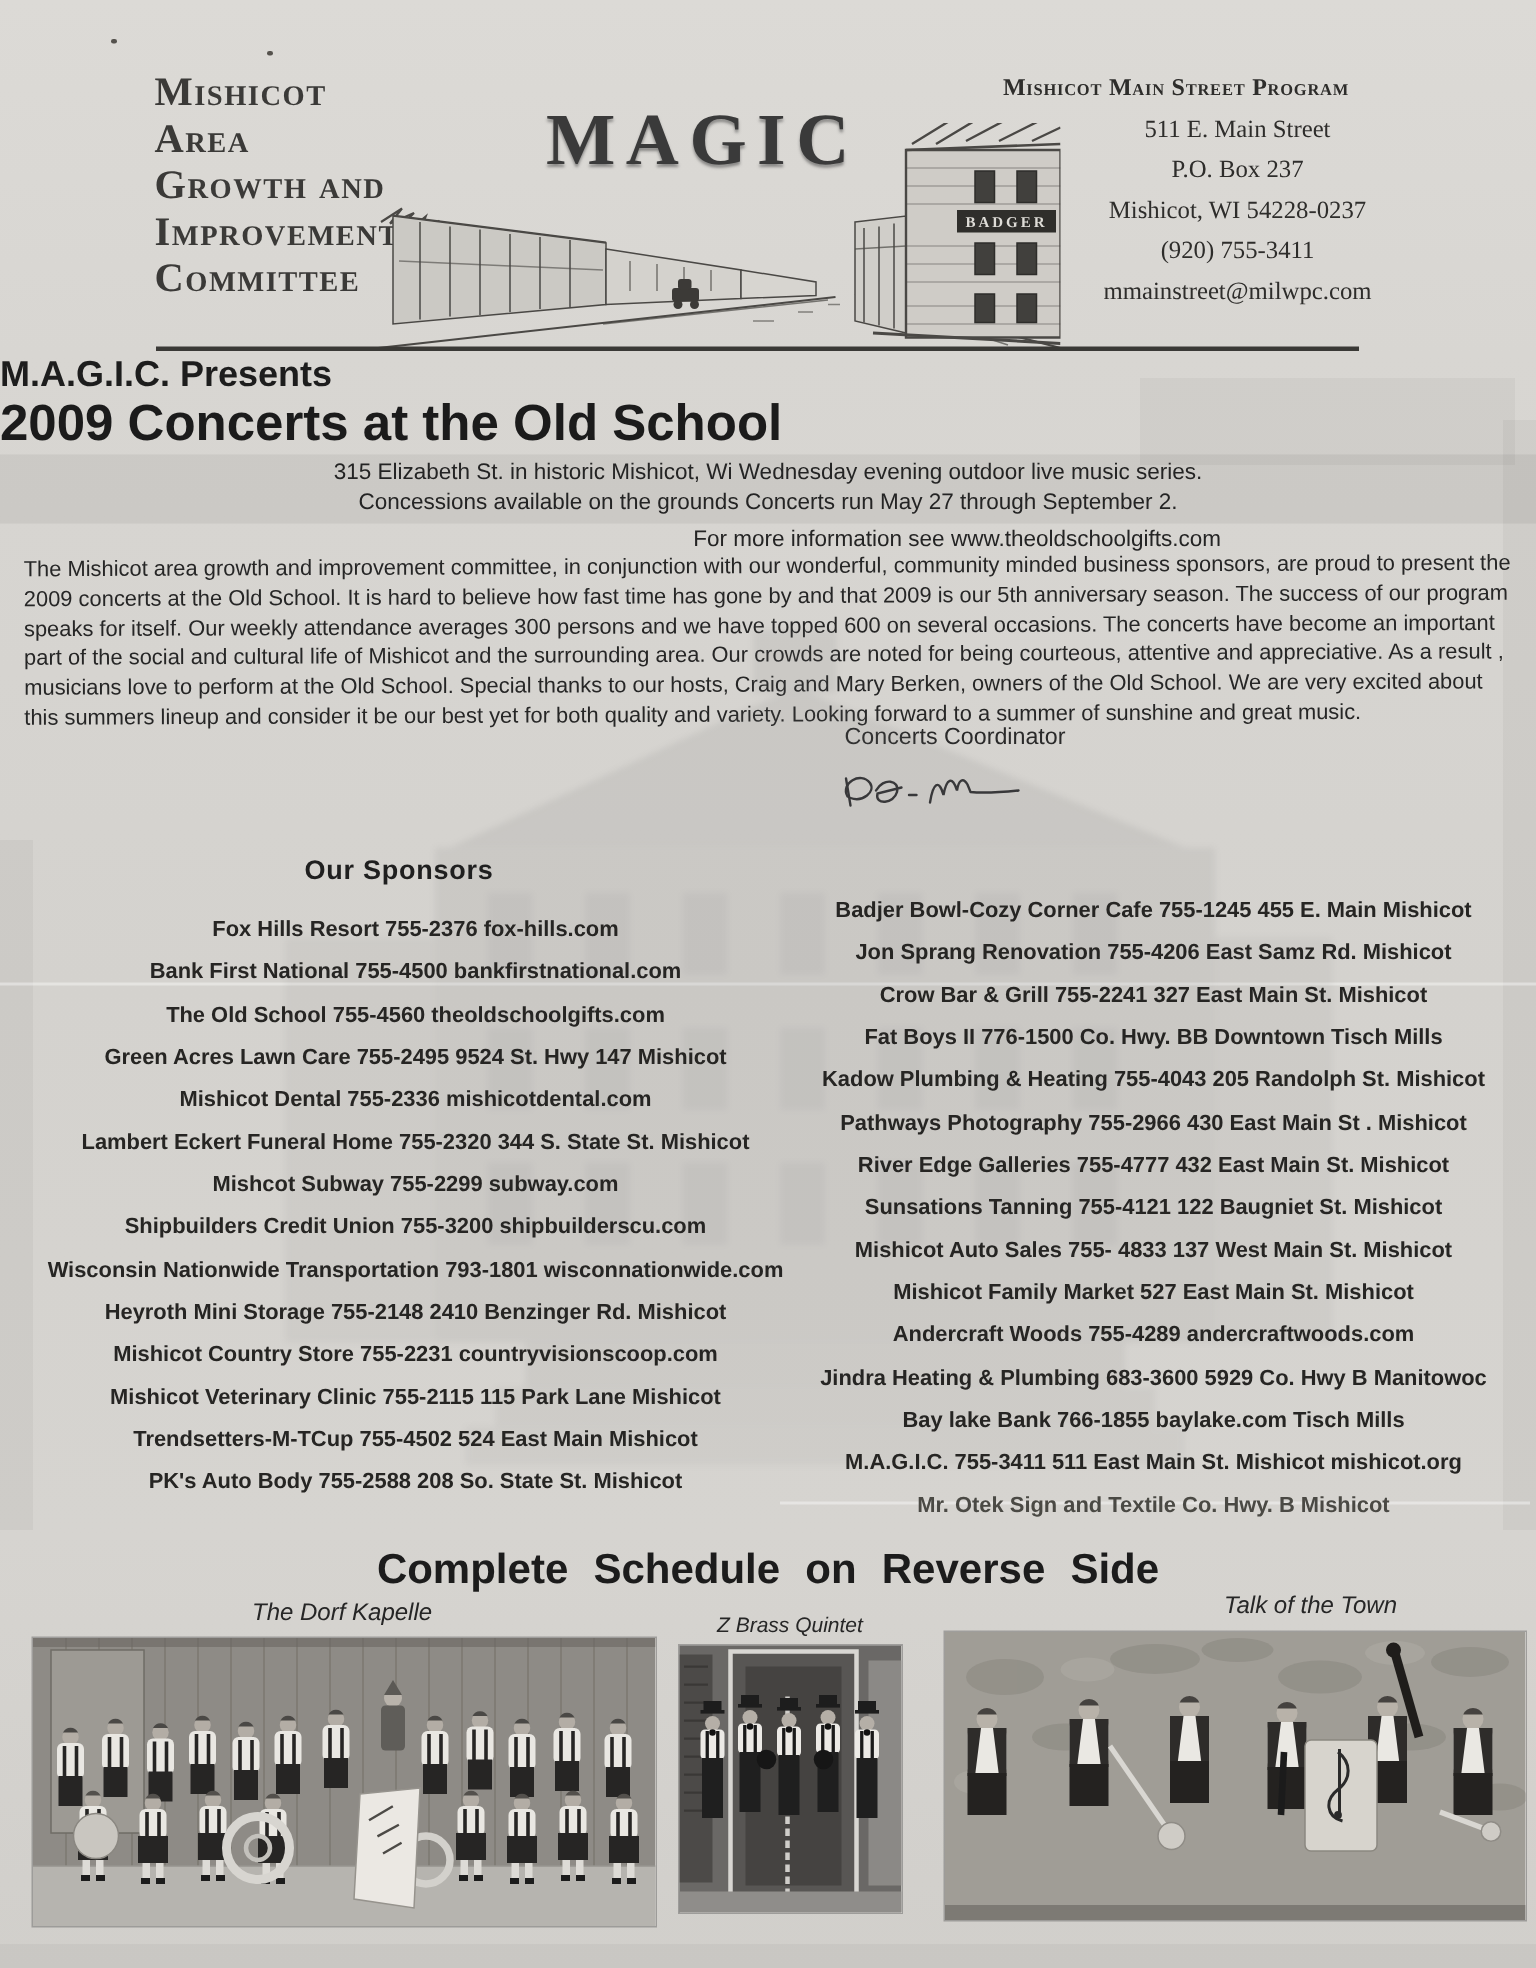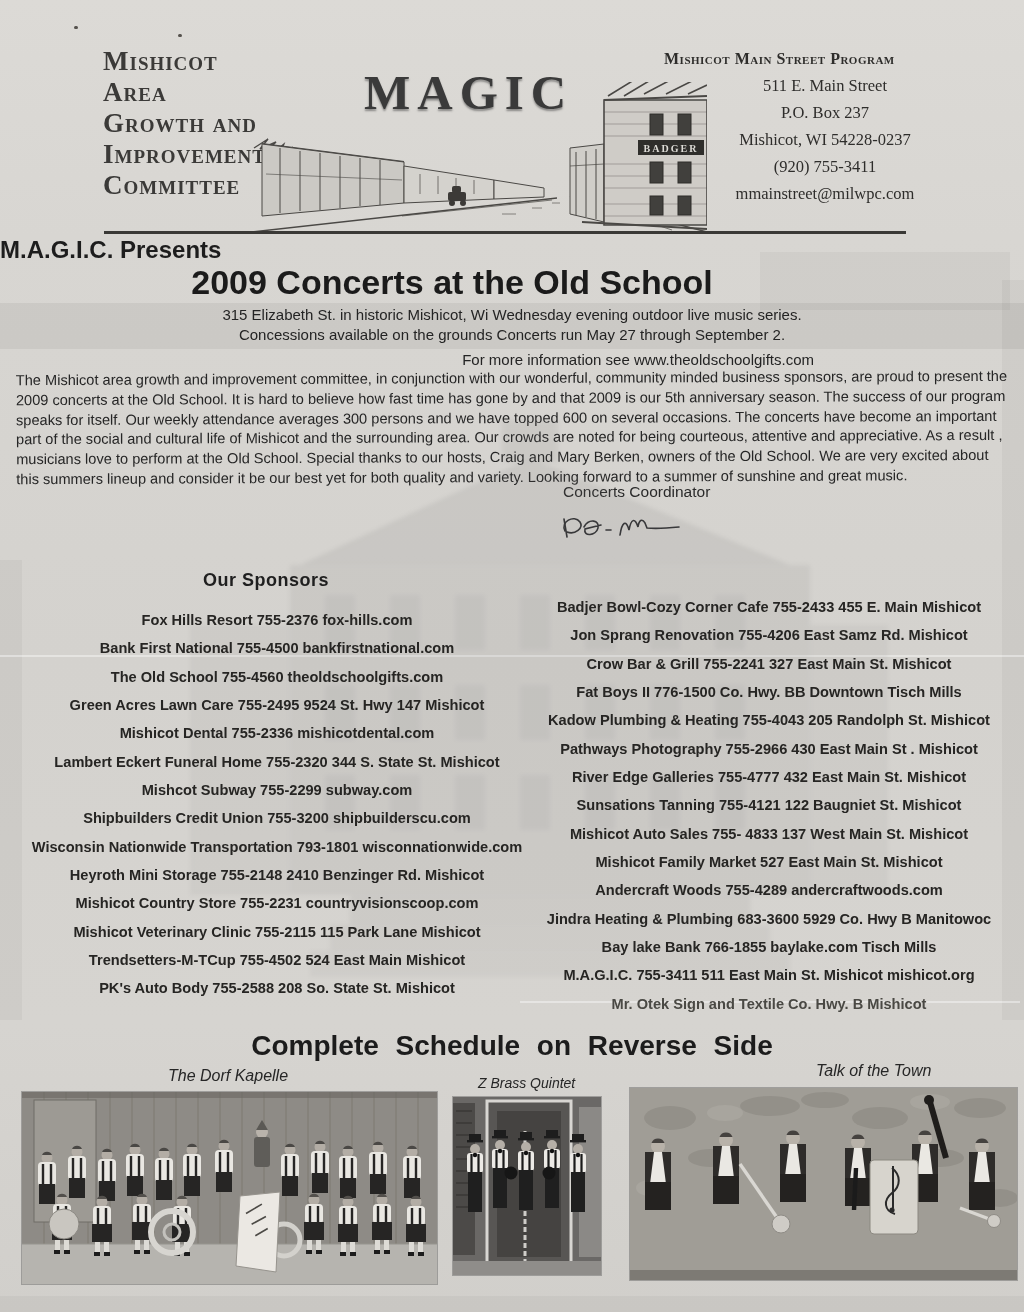--- a/index.html
+++ b/index.html
@@ -12,28 +12,28 @@
   
   .band{left:0;top:303px;width:1024px;height:46px;background:rgba(70,70,70,0.08);}
   .patch{background:rgba(60,60,60,0.05);}
   .crease{background:rgba(255,255,255,0.4);}
   .speck{width:4px;height:3px;background:#55524d;border-radius:2px;}
   
   .committee{left:103px;top:46px;font-family:"Liberation Serif",serif;font-variant:small-caps;
     font-weight:bold;font-size:27px;line-height:31px;color:#3b3a38;letter-spacing:1px;}
   .magic-text{left:364px;top:64px;font-family:"Liberation Serif",serif;font-weight:bold;
     font-size:49px;letter-spacing:7px;color:#3a3a3a;text-shadow:0 2px 2px rgba(70,70,70,.55);}
-  .program-title{left:664px;top:50px;width:240px;text-align:left;font-family:"Liberation Serif",serif;
+  .program-title{left:664px;top:50px;width:240px;text-align:center;font-family:"Liberation Serif",serif;
     font-variant:small-caps;font-weight:bold;font-size:16px;color:#2e2d2b;letter-spacing:.5px;}
   .program-lines{left:700px;top:72px;width:250px;text-align:center;font-family:Liberation Serif, serif;
     font-size:16.5px;line-height:27px;color:#2e2d2b;}
   .rule{left:104px;top:231px;width:802px;height:3px;background:#3a3936;}
   
   .presents{left:0;top:236px;width:1024px;text-align:left;font-size:24px;font-weight:bold;color:#1d1d1d;}
-  .main-title{left:0;top:263px;width:904px;text-align:center;font-size:34px;font-weight:bold;color:#1b1b1b;}
+  .main-title{left:0;top:263px;width:904px;font-size:34px;font-weight:bold;color:#1b1b1b;}
   .subtitle{left:0;width:1024px;text-align:center;font-size:15px;color:#242424;}
   .sub1{top:306px;} .sub2{top:326px;}
   .info-line{top:351px;left:0;width:814px;text-align:right;font-size:15px;color:#242424;}
   .paragraph{left:16px;top:369px;width:994px;font-size:14.6px;line-height:19.8px;color:#262626;
     transform:rotate(-0.25deg);}
   .coordinator{left:563px;top:483px;font-size:15.5px;color:#2a2a2a;}
   
   .wm{left:150px;top:420px;opacity:.13;filter:blur(2px);z-index:0;}
   .sponsor-heading{left:203px;top:570px;font-size:18px;font-weight:bold;color:#1f1f1f;letter-spacing:.5px;z-index:2;}
   .col{z-index:2;text-align:center;font-weight:bold;font-size:14.6px;color:#262523;}
@@ -212,21 +212,21 @@
     <div class="s-row">Shipbuilders Credit Union 755-3200  shipbuilderscu.com</div>
     <div class="s-row">Wisconsin Nationwide Transportation 793-1801 wisconnationwide.com</div>
     <div class="s-row">Heyroth Mini Storage 755-2148  2410 Benzinger Rd.  Mishicot</div>
     <div class="s-row">Mishicot Country Store 755-2231  countryvisionscoop.com</div>
     <div class="s-row">Mishicot Veterinary Clinic 755-2115  115 Park Lane  Mishicot</div>
     <div class="s-row">Trendsetters-M-TCup 755-4502  524 East Main  Mishicot</div>
     <div class="s-row">PK's Auto Body 755-2588  208 So. State St.  Mishicot</div>
   </div>
 
   <div class="abs col col-right">
-    <div class="s-row">Badjer Bowl-Cozy Corner Cafe 755-2433  455 E. Main  Mishicot</div>
+    <div class="s-row">Badjer Bowl-Cozy Corner Cafe 755-1245  455 E. Main  Mishicot</div>
     <div class="s-row">Jon Sprang Renovation 755-4206  East Samz Rd. Mishicot</div>
     <div class="s-row">Crow Bar &amp; Grill 755-2241  327 East Main St. Mishicot</div>
     <div class="s-row">Fat Boys II 776-1500  Co. Hwy. BB Downtown Tisch Mills</div>
     <div class="s-row">Kadow Plumbing &amp; Heating 755-4043 205 Randolph St.  Mishicot</div>
     <div class="s-row">Pathways Photography 755-2966 430 East Main St . Mishicot</div>
     <div class="s-row">River Edge Galleries 755-4777 432 East Main St.  Mishicot</div>
     <div class="s-row">Sunsations Tanning 755-4121 122 Baugniet St. Mishicot</div>
     <div class="s-row">Mishicot Auto Sales 755- 4833  137 West Main St. Mishicot</div>
     <div class="s-row">Mishicot Family Market  527 East Main St.  Mishicot</div>
     <div class="s-row">Andercraft Woods 755-4289 andercraftwoods.com</div>

